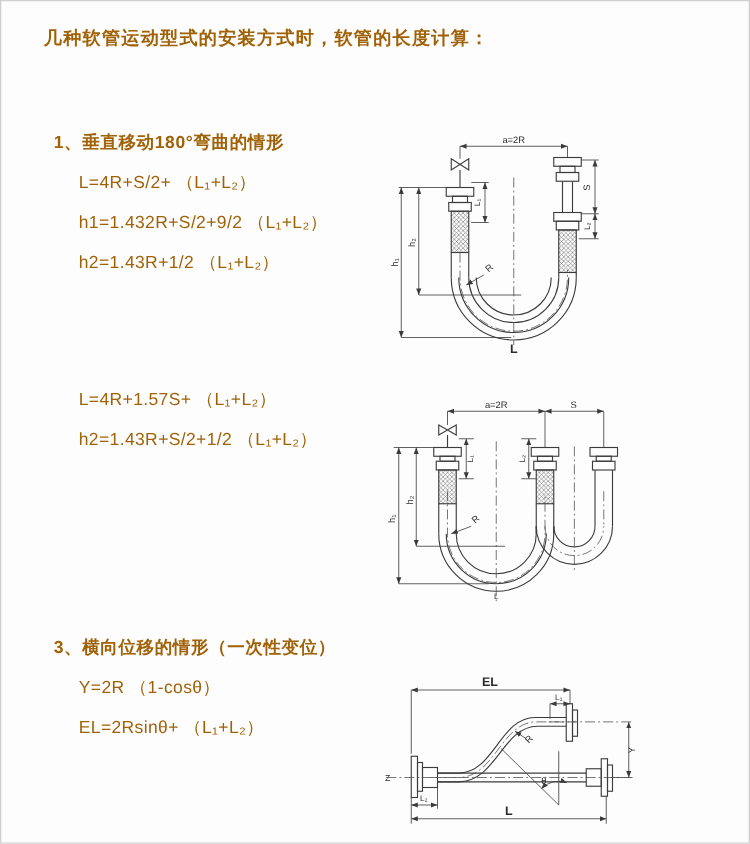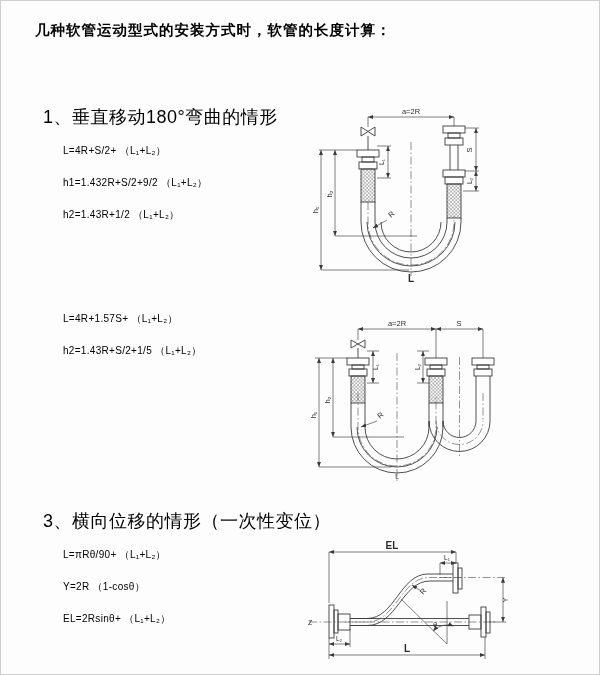--- a/index.html
+++ b/index.html
@@ -1,28 +1,28 @@
 <!DOCTYPE html>
 <html><head>
 <meta charset="utf-8">
 <style>
   html,body{margin:0;padding:0;background:#e9e9e9;}
   .page{
     position:relative;width:598px;height:673px;margin:0 auto;
     background:#fdfdfd;border:1px solid #cfcfcf;overflow:hidden;
-    font-family:"Liberation Sans","DejaVu Sans",sans-serif;color:#000000;
+    font-family:"Liberation Sans","DejaVu Sans",sans-serif;color:#a16207;
   }
   .title{
     position:absolute;left:34px;top:20px;font-size:14.5px;font-weight:bold;
     letter-spacing:1px;white-space:nowrap;
   }
   .calc{position:absolute;left:42px;width:270px;}
-  .calc h2{margin:0;font-size:18px;font-weight:normal;letter-spacing:0.5px;white-space:nowrap;}
+  .calc h2{margin:0;font-size:14px;font-weight:bold;letter-spacing:0.5px;white-space:nowrap;}
   .formulas{margin:6px 0 0 20px;}
-  .formula{font-size:10px;line-height:32px;letter-spacing:0.3px;white-space:nowrap;}
+  .formula{font-size:14px;line-height:32px;letter-spacing:0.3px;white-space:nowrap;}
   .diag{position:absolute;margin-top:31px;}
   svg{display:block;}
   .ol{stroke:#3c3c3c;stroke-width:0.9;fill:none;}
   .dim{stroke:#3c3c3c;stroke-width:0.65;fill:none;}
   .cl{stroke:#4a4a4a;stroke-width:0.6;fill:none;stroke-dasharray:8 2.5 1.5 2.5;}
   .hatchbox{stroke:#3c3c3c;stroke-width:0.9;}
   text{fill:#2c2c2c;font-size:7.5px;font-family:"Liberation Sans","DejaVu Sans",sans-serif;}
   .big{font-size:10px;}
   .tiny{font-size:6.5px;}
 </style>
@@ -49,28 +49,27 @@
     <div class="formulas">
       <div class="formula">L=4R+S/2+ （L₁+L₂）</div>
       <div class="formula">h1=1.432R+S/2+9/2 （L₁+L₂）</div>
       <div class="formula">h2=1.43R+1/2 （L₁+L₂）</div>
     </div>
   </section>
 
   <section class="calc" style="top:296px">
     <div class="formulas">
       <div class="formula">L=4R+1.57S+ （L₁+L₂）</div>
-      <div class="formula">h2=1.43R+S/2+1/5 （L₁+L₂）</div>
+      <div class="formula">h2=1.43R+S/2+1/2 （L₁+L₂）</div>
     </div>
   </section>
 
   <section class="calc" style="top:508px">
     <h2>3、横向位移的情形（一次性变位）</h2>
     <div class="formulas">
-      <div class="formula">L=πRθ/90+ （L₁+L₂）</div>
       <div class="formula">Y=2R （1-cosθ）</div>
       <div class="formula">EL=2Rsinθ+ （L₁+L₂）</div>
     </div>
   </section>
 
   <div class="diag" style="left:310px;top:72px">
     <svg width="285" height="185" viewBox="0 0 285 185">
       <g>
 
         <path class="ol" d="M50,23 L64,32 L64,23 L50,32 Z"></path>

